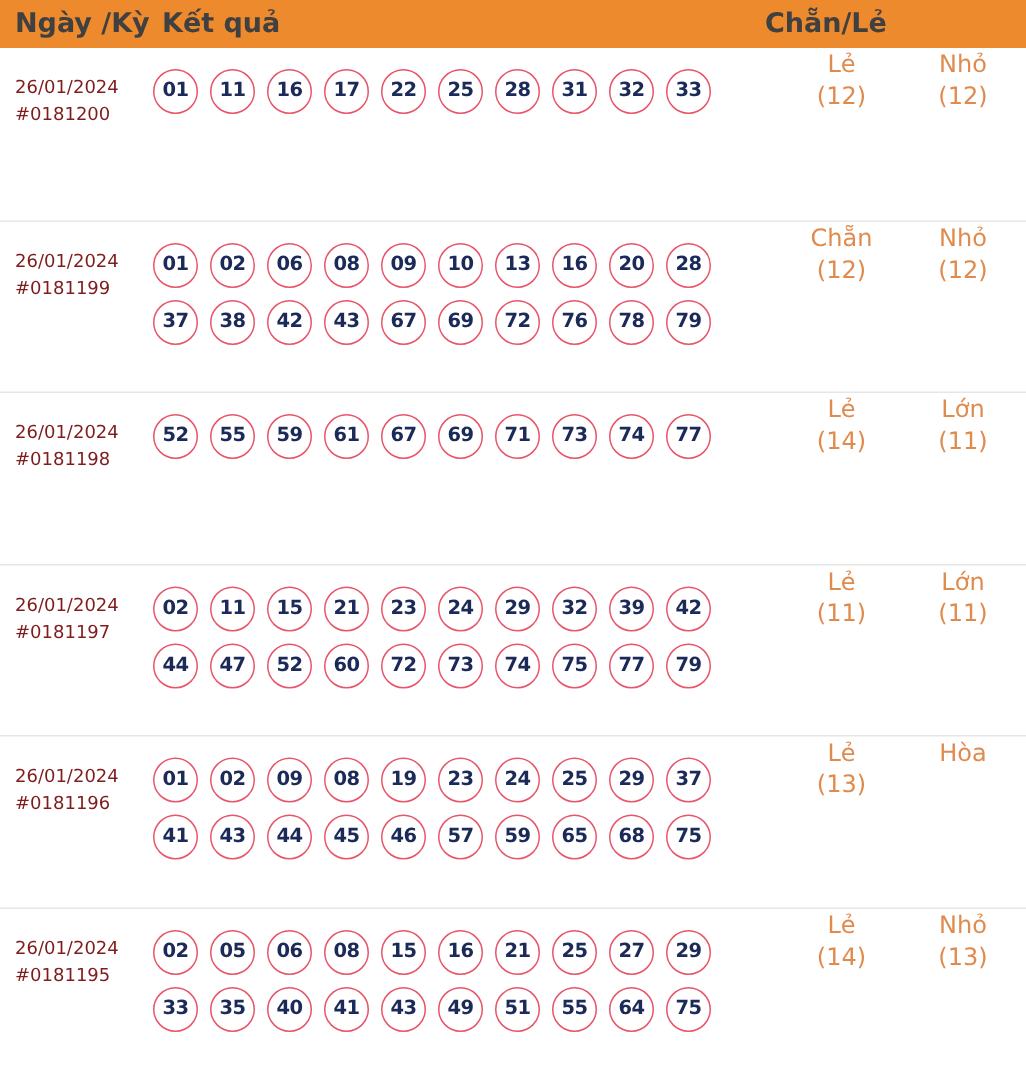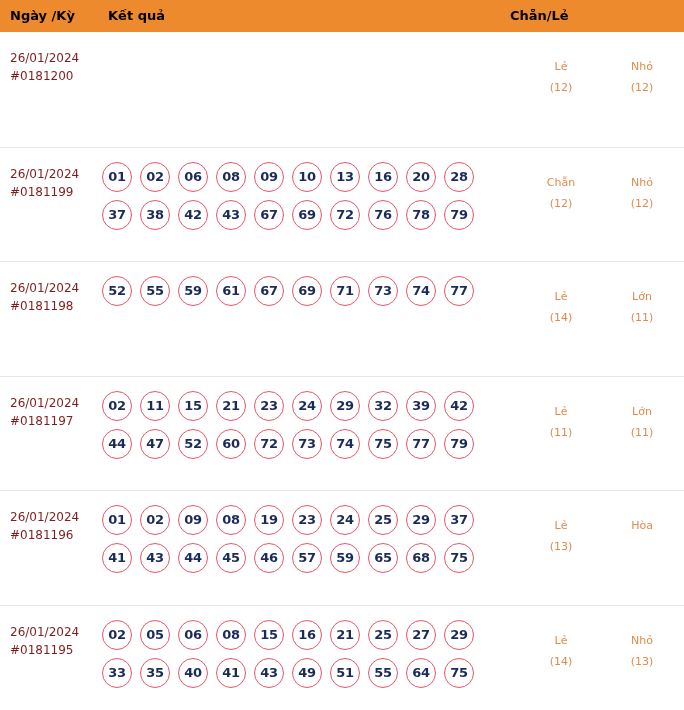--- a/index.html
+++ b/index.html
@@ -21,22 +21,22 @@
   .thead {
     height: 32px;
     background: #ee8a2e;
     position: relative;
   }
   .th {
     position: absolute;
     top: 0;
     height: 32px;
     line-height: 32px;
-    color: #000000;
-    font-size: 13px;
+    color: #404040;
+    font-size: 18px;
     font-weight: bold;
     white-space: nowrap;
   }
   .th-date  { left: 10px; }
   .th-res   { left: 108px; }
   .th-oddeven { left: 510px; width: 60px; text-align: left; }
   .th-bigsmall { left: 610px; width: 64px; text-align: center; }
 
   
   .row {
@@ -84,23 +84,23 @@
     font-size: 13px;
     font-weight: bold;
     line-height: 27px;
     text-align: center;
     letter-spacing: -0.3px;
   }
   .ball:last-child { margin-right: 0; }
 
   .cell-stat {
     position: absolute;
-    top: 24px;
+    top: 0;
     color: #e08b4e;
-    font-size: 11px;
+    font-size: 16px;
     line-height: 21px;
     text-align: center;
   }
   .cell-oddeven  { left: 526px; width: 70px; }
   .cell-bigsmall { left: 606px; width: 72px; }
   .stat-label { display: block; }
   .stat-count { display: block; }
   .stat-count:empty { display: none; }
 </style>
 </head>
@@ -114,20 +114,21 @@
     <div class="th th-oddeven">Chẵn/Lẻ</div>
   </div>
 
   <div id="rows-container">
       <div class="row">
         <div class="cell-date">
           <div>26/01/2024</div>
           <div>#0181200</div>
         </div>
         <div class="cell-balls">
+          <span class="ball-line"><span class="ball">01</span><span class="ball">11</span><span class="ball">16</span><span class="ball">17</span><span class="ball">22</span><span class="ball">25</span><span class="ball">28</span><span class="ball">31</span><span class="ball">32</span><span class="ball">33</span></span>
         </div>
         <div class="cell-stat cell-oddeven">
           <span class="stat-label">Lẻ</span>
           <span class="stat-count">(12)</span>
         </div>
         <div class="cell-stat cell-bigsmall">
           <span class="stat-label">Nhỏ</span>
           <span class="stat-count">(12)</span>
         </div>
       </div>

